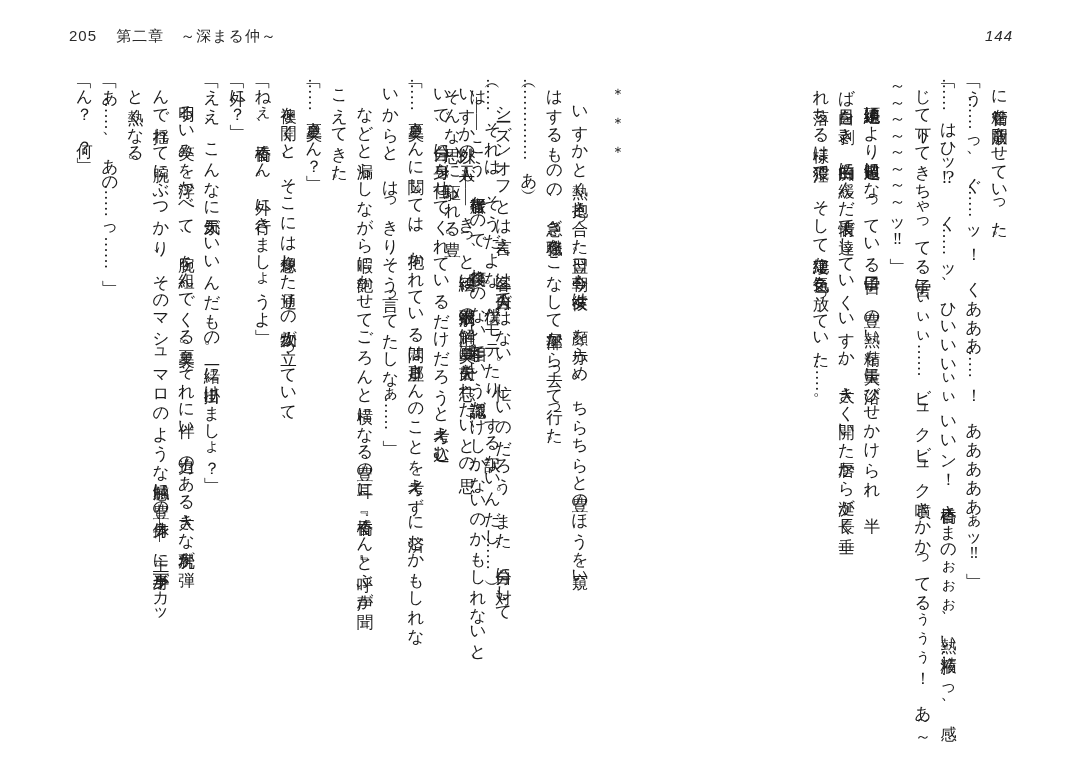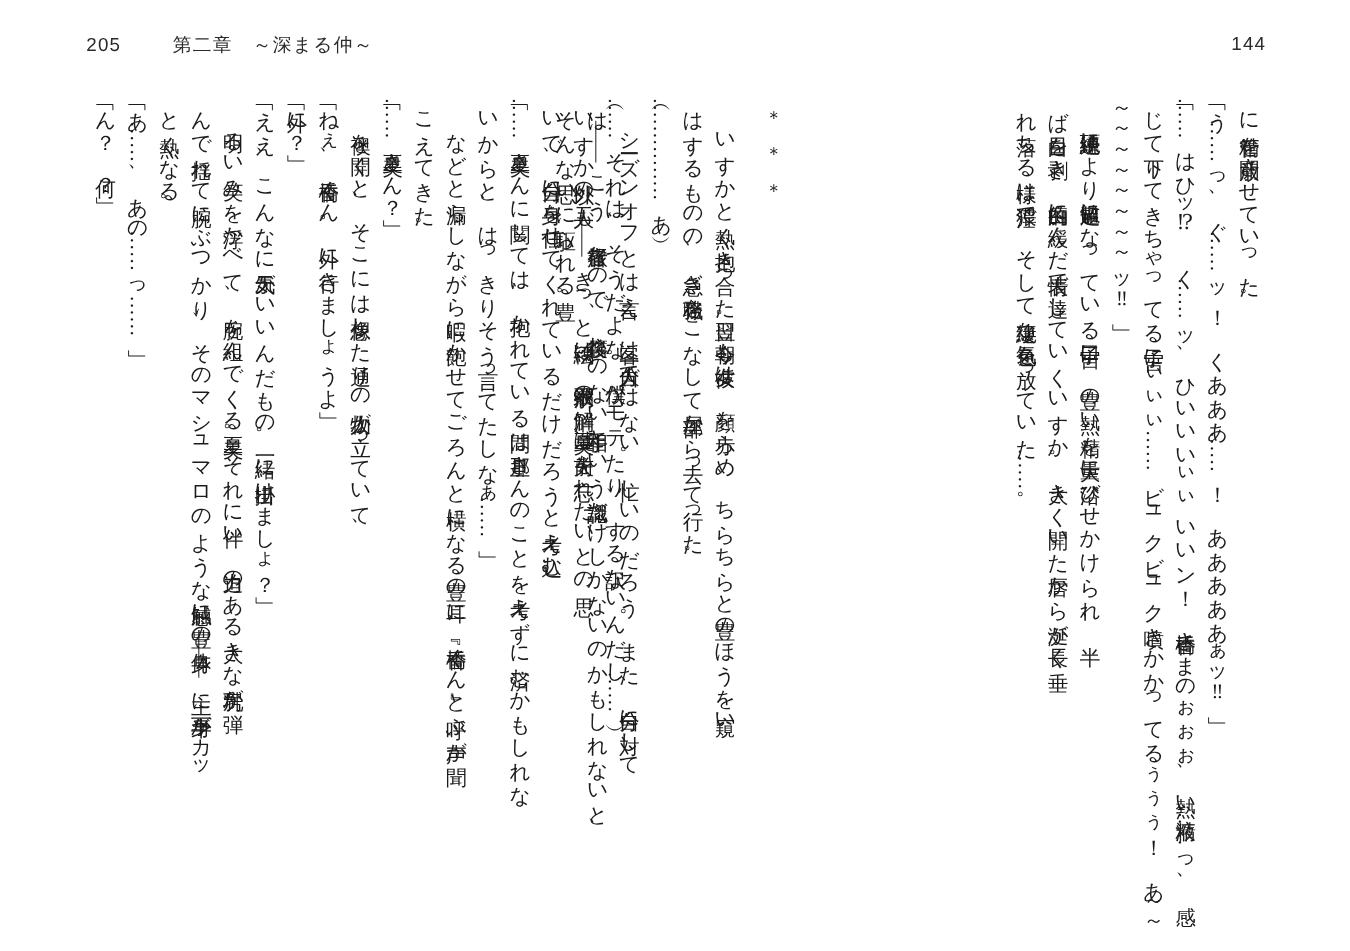--- a/index.html
+++ b/index.html
@@ -19,22 +19,22 @@
   .header {
     position: absolute;
     top: 27px;
     font-family: "Liberation Sans", "DejaVu Sans", sans-serif;
     font-size: 15px;
     color: #2b2b2b;
     letter-spacing: 1px;
     white-space: nowrap;
   }
   .header-left  { left: 69px; }
-  .header-right { right: 67px; }
-  .header .chapter { margin-left: 36px; }
+  .header-right { right: 67px; font-style: italic; }
+  .header .chapter { margin-left: 14px; }
   
   .page-text {
     position: absolute;
     top: 78px;
     height: 668px;
     writing-mode: vertical-rl;
     text-orientation: mixed;
     font-size: 16.5px;
     line-height: 25.5px;          
     color: #1b1b1b;

